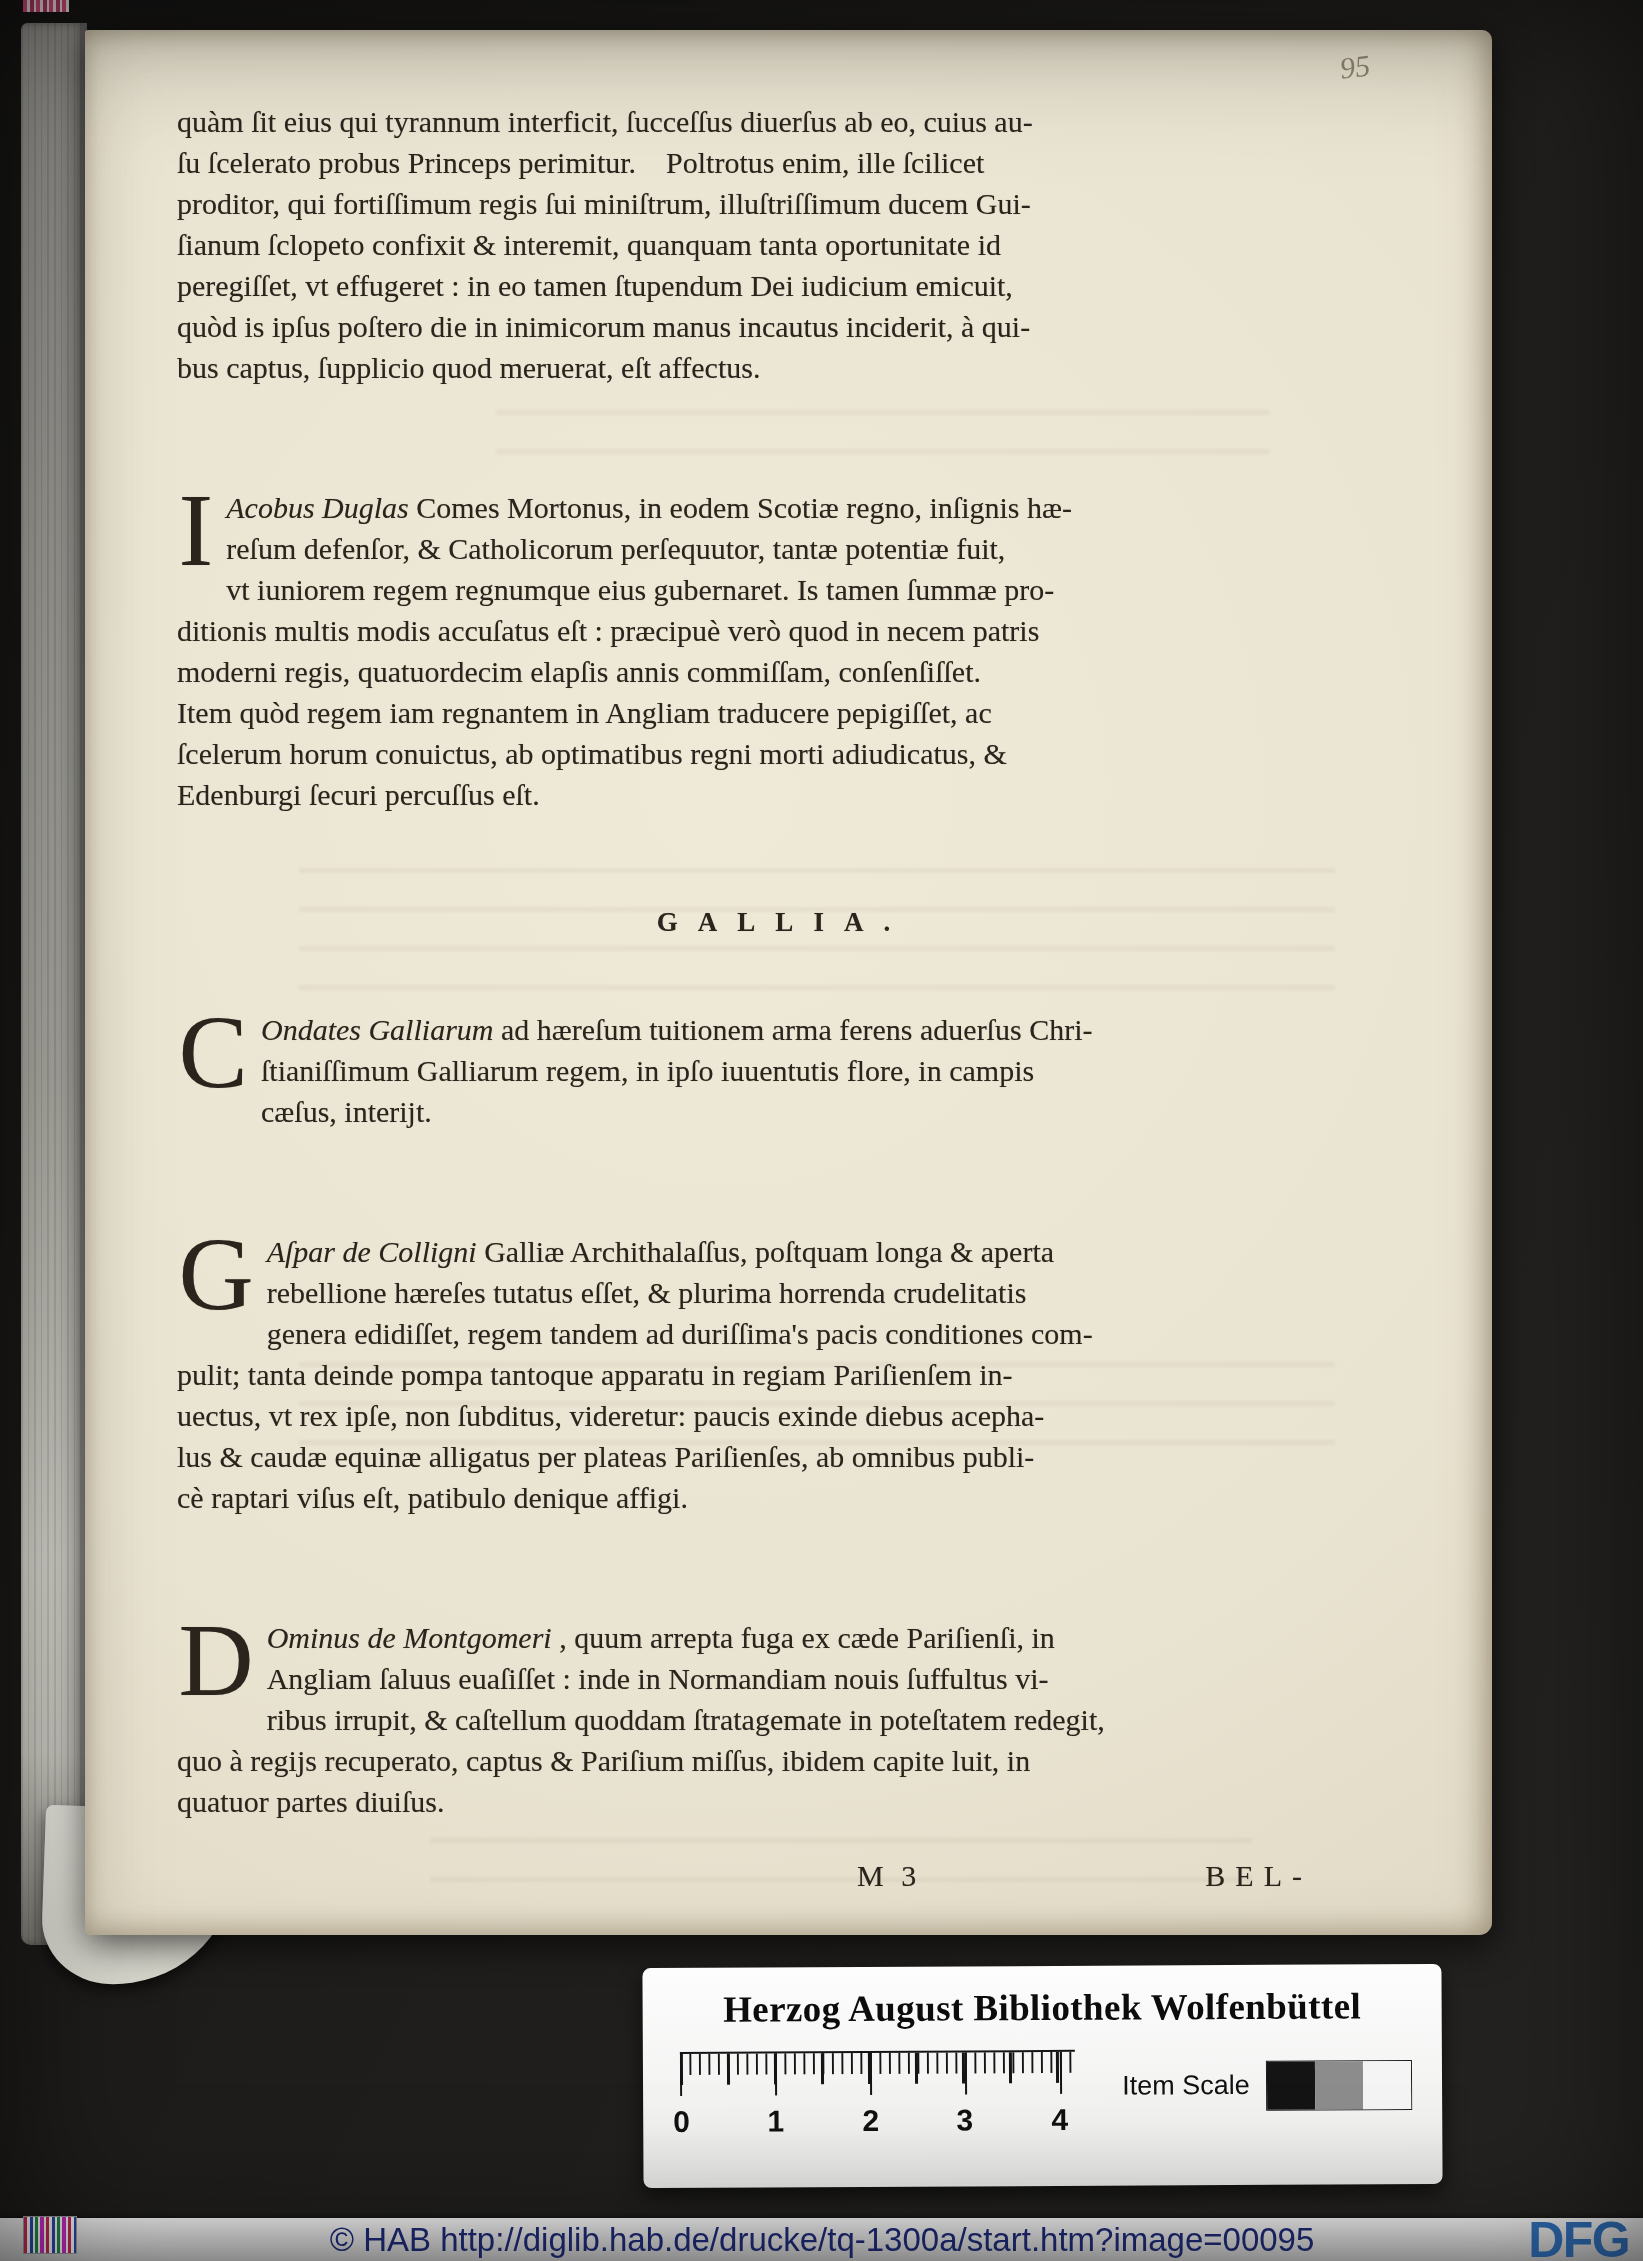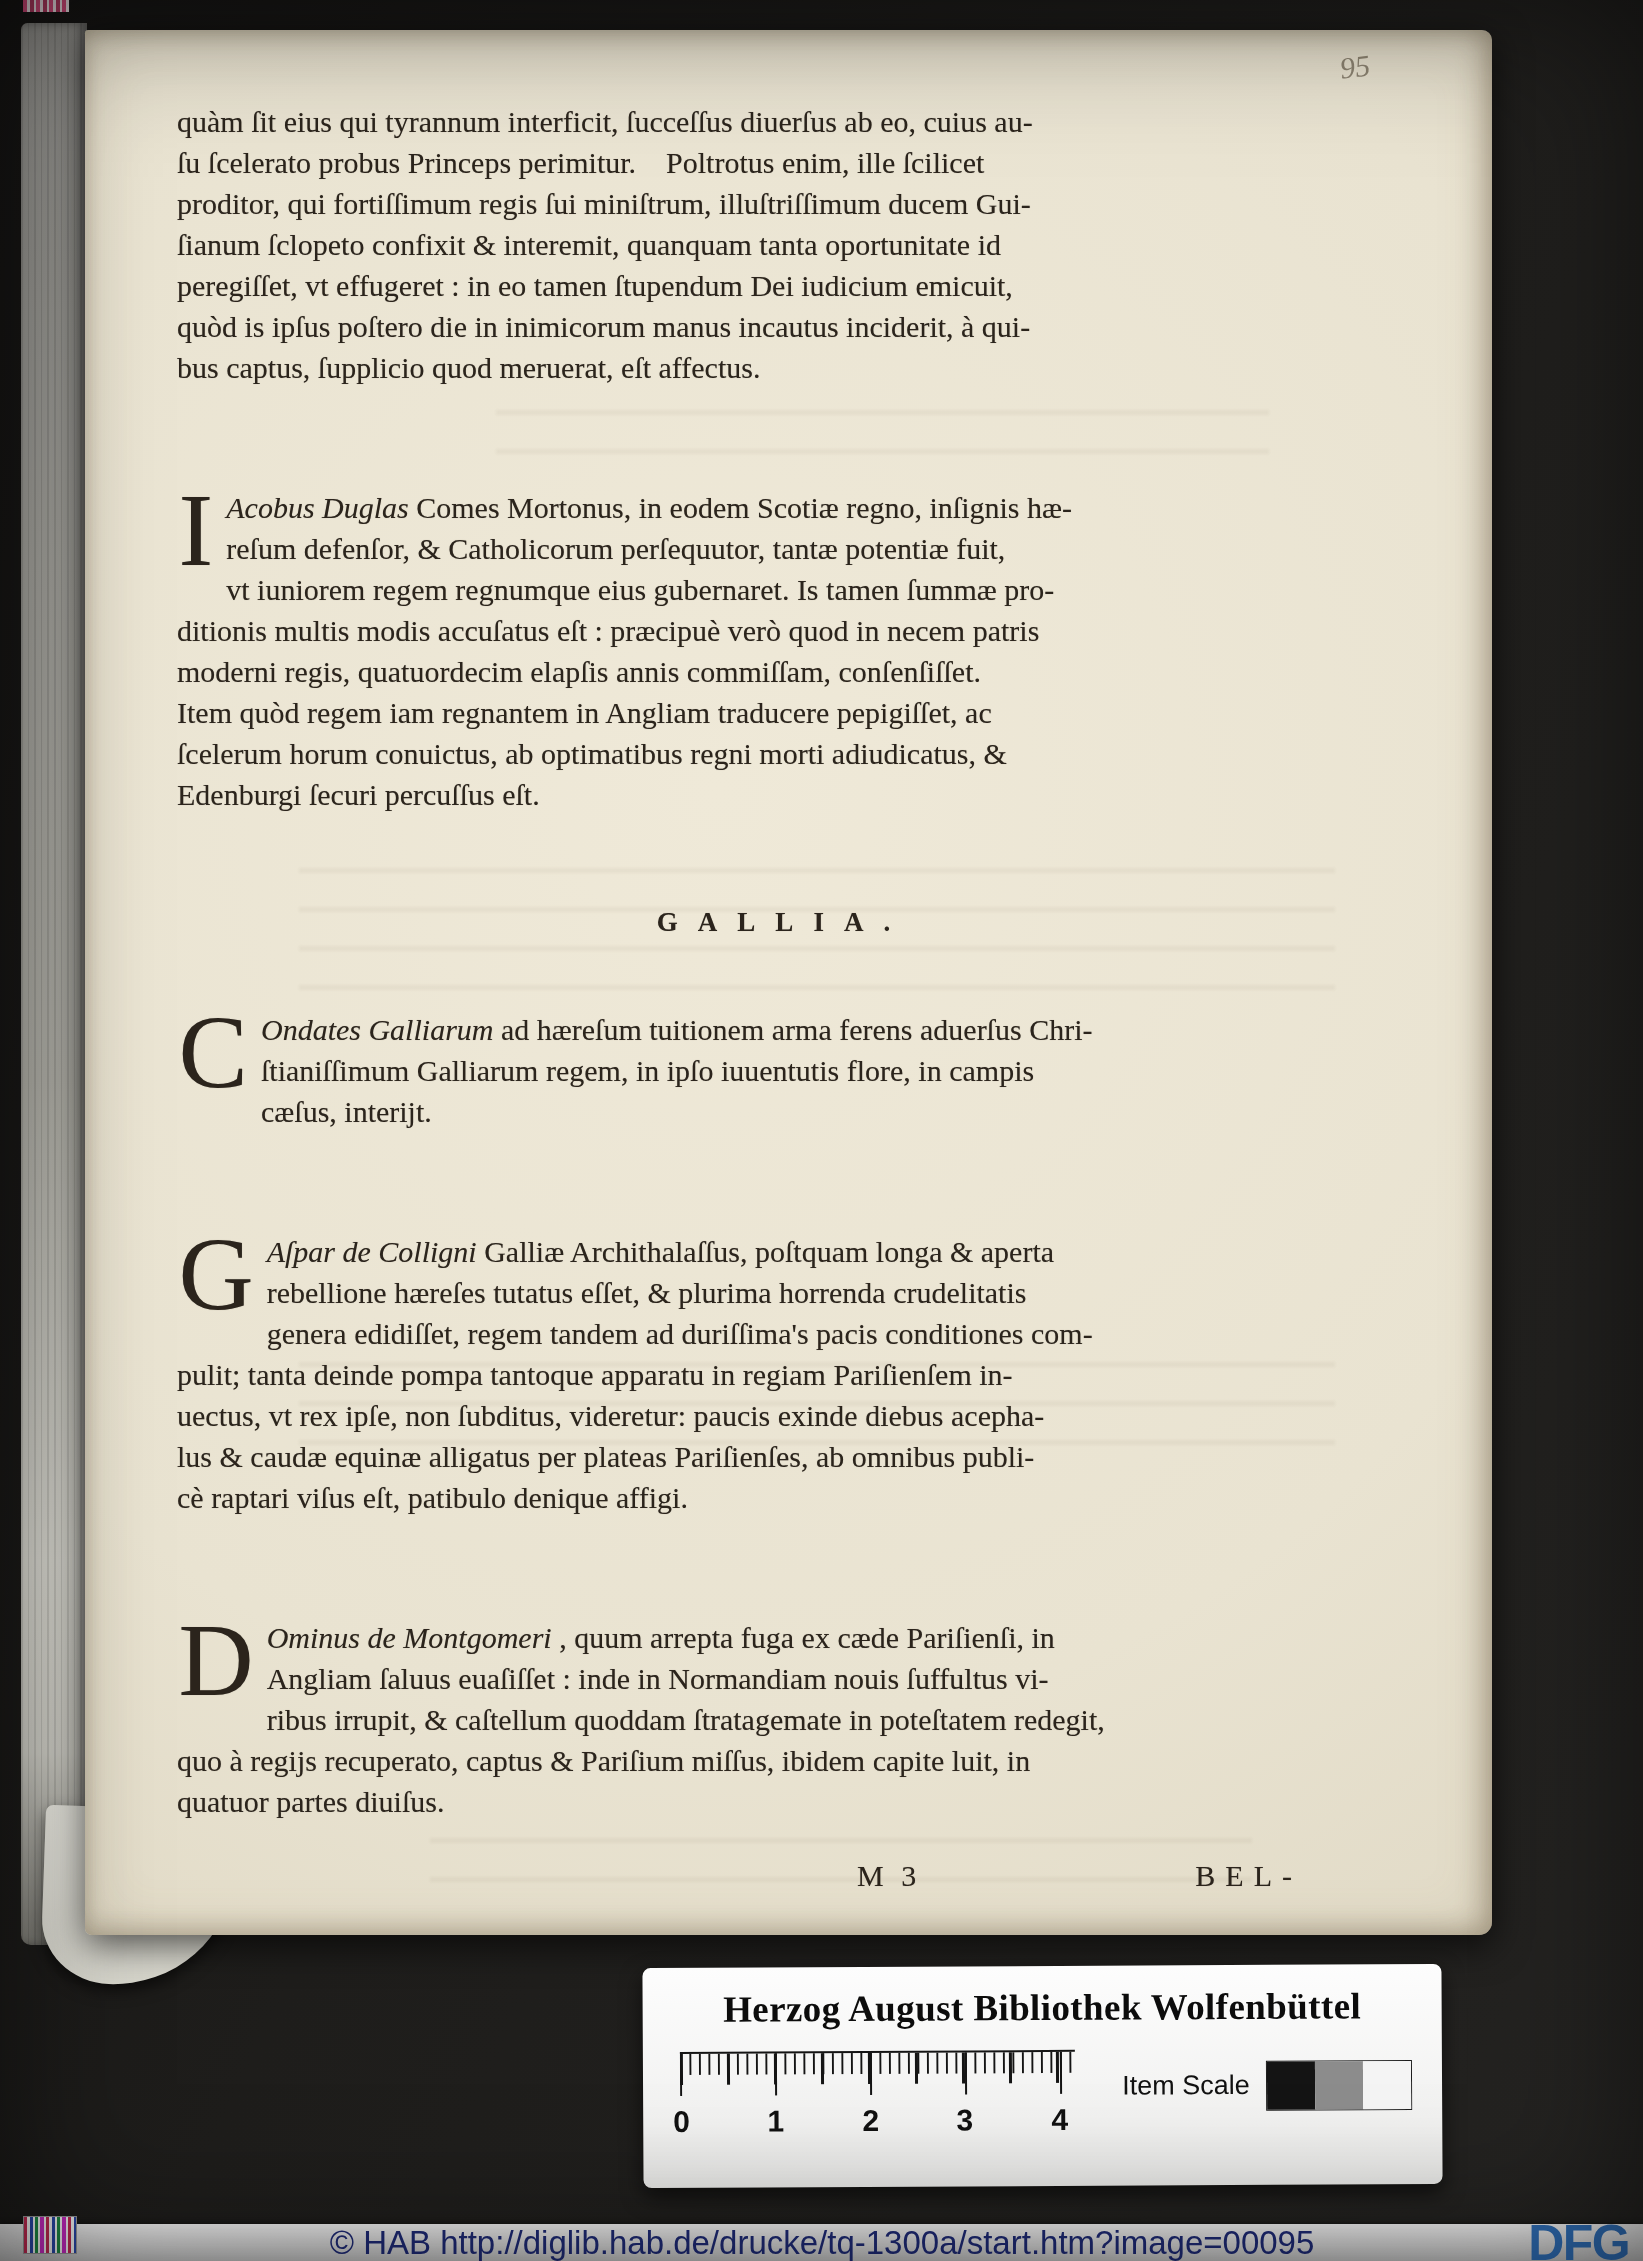--- a/index.html
+++ b/index.html
@@ -74,21 +74,21 @@
     float:left; font-size:104px; line-height:79px; height:82px;
     margin:3.3px 13px 0 1.6px; color:#2b241c;
   }
   .lead{ font-style:italic;text-align:right; }
   .section-heading{
     text-align:center; font-weight:700; font-size:27px; letter-spacing:20px;
     padding-left:20px; margin:-12.3px 0 66px 0; color:#2b241c;
   }
   .sig-row{ position:relative; height:41px; margin-top:-66px;font-family:Liberation Serif, serif; }
   .sig{ position:absolute; left:57%; letter-spacing:5px; }
-  .catchword{ position:absolute; right:68px; letter-spacing:10px;margin-left:15px; }
+  .catchword{ position:absolute; right:58px; letter-spacing:10px;margin-left:15px; }
 
   
   .card{
     position:absolute; left:643px; top:1966px; width:799px; height:220px;
     background:linear-gradient(180deg,#fdfdfd 0%, #f1f1f0 70%, #e4e4e2 100%);
     border-radius:8.2px; transform:rotate(-.3deg);
     box-shadow:0 8.2px 21.4px rgba(0,0,0,.6);
     padding:20px 30px 0 30px;
     font-family:"Liberation Serif", serif;
   }
@@ -125,21 +125,21 @@
     white-space:nowrap;
   }
   .gs-patches{ display:flex; border:1.6px solid #1c1c1c; background:#fff; }
   .gs-patch{ width:48px; height:48px; }
   .gs-1{ background:#141414; }
   .gs-2{ background:#8c8c8c; }
   .gs-3{ background:#f4f4f4; }
 
   
   .footer-bar{
-    position:absolute; left:0; bottom:0; width:1644px; height:37px;
+    position:absolute; left:0; bottom:0; width:1644px; height:43px;
     background:linear-gradient(180deg,#ededed 0%, #d2d2d2 60%, #bdbdbd 100%);
     box-shadow:0 -1.6px 5px rgba(0,0,0,.4);
   }
   .color-barcode{
     position:absolute; left:23px; bottom:6.6px; width:54px; height:38px;
     background:
       repeating-linear-gradient(90deg,
         #c22a52 0 3.3px, #f5f5f5 3.3px 5.8px,
         #2947a8 5.8px 9px, #f5f5f5 9px 10.7px,
         #1f8a44 10.7px 14px, #f5f5f5 14px 16.4px,

